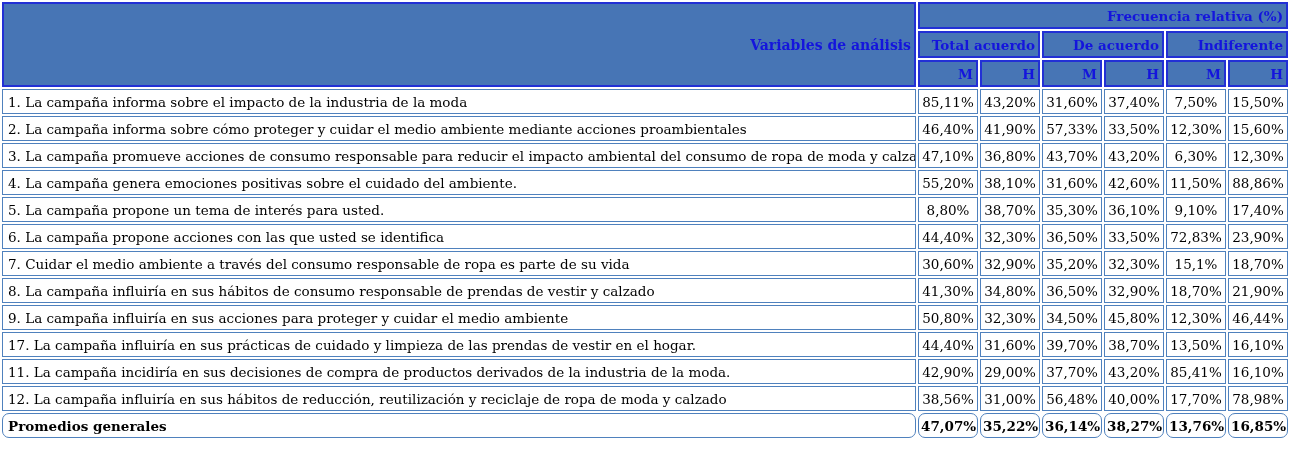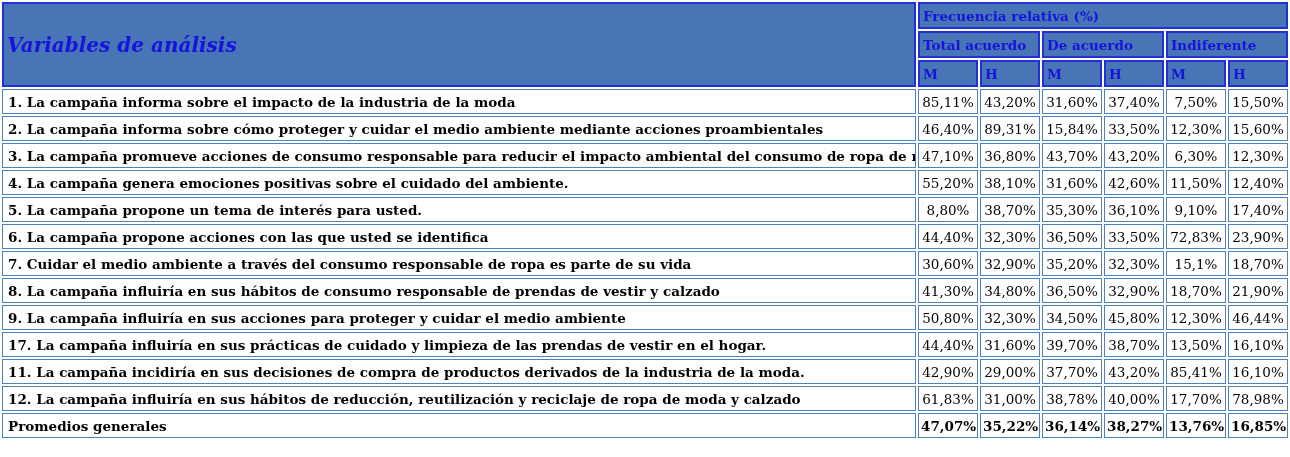--- a/index.html
+++ b/index.html
@@ -25,45 +25,44 @@
   table.freq-table col.c-val   { width: 60px;  }
   th, td { box-sizing: border-box; overflow: hidden; }
 
   
   .hcell {
     background: #4775b5;
     border: 2px solid #2230d5;
     color: #1414dd;
     font-weight: bold;
     font-size: 13.5px;
-    text-align: left;
+    text-align: right;
     vertical-align: middle;
     padding: 2px 3px;
     height: 27px;
   }
   .hcell.variables {
-    font-size: 20px;
-    font-style: italic;
+    font-size: 14px;
   }
 
   
   .dcell {
     background: #ffffff;
     border: 1px solid #4f81bd;
     color: #000000;
     font-size: 13.5px;
     font-weight: normal;
     vertical-align: middle;
     padding: 2px 5px;
     height: 25px;
     white-space: nowrap;
   }
-  .dcell.label { text-align: left; font-weight: bold; }
+  .dcell.label { text-align: left; }
   .dcell.val   { text-align: center; padding: 2px 2px; }
-  tr.footer-row .dcell { font-weight: bold; }
+  tr.footer-row .dcell { font-weight: bold; border-radius: 7px; }
 </style>
 </head>
 <body>
 
 <div class="page">
   <table class="freq-table">
     <colgroup>
       <col class="c-label">
       <col class="c-val">
         <col class="c-val">
@@ -97,43 +96,43 @@
           <td class="dcell val">85,11%</td>
           <td class="dcell val">43,20%</td>
           <td class="dcell val">31,60%</td>
           <td class="dcell val">37,40%</td>
           <td class="dcell val">7,50%</td>
           <td class="dcell val">15,50%</td>
         </tr>
         <tr>
           <td class="dcell label">2. La campaña informa sobre cómo proteger y cuidar el medio ambiente mediante acciones proambientales</td>
           <td class="dcell val">46,40%</td>
-          <td class="dcell val">89,31%</td>
-          <td class="dcell val">15,84%</td>
+          <td class="dcell val">41,90%</td>
+          <td class="dcell val">57,33%</td>
           <td class="dcell val">33,50%</td>
           <td class="dcell val">12,30%</td>
           <td class="dcell val">15,60%</td>
         </tr>
         <tr>
           <td class="dcell label">3. La campaña promueve acciones de consumo responsable para reducir el impacto ambiental del consumo de ropa de moda y calzado</td>
           <td class="dcell val">47,10%</td>
           <td class="dcell val">36,80%</td>
           <td class="dcell val">43,70%</td>
           <td class="dcell val">43,20%</td>
           <td class="dcell val">6,30%</td>
           <td class="dcell val">12,30%</td>
         </tr>
         <tr>
           <td class="dcell label">4. La campaña genera emociones positivas sobre el cuidado del ambiente.</td>
           <td class="dcell val">55,20%</td>
           <td class="dcell val">38,10%</td>
           <td class="dcell val">31,60%</td>
           <td class="dcell val">42,60%</td>
           <td class="dcell val">11,50%</td>
-          <td class="dcell val">12,40%</td>
+          <td class="dcell val">88,86%</td>
         </tr>
         <tr>
           <td class="dcell label">5. La campaña propone un tema de interés para usted.</td>
           <td class="dcell val">8,80%</td>
           <td class="dcell val">38,70%</td>
           <td class="dcell val">35,30%</td>
           <td class="dcell val">36,10%</td>
           <td class="dcell val">9,10%</td>
           <td class="dcell val">17,40%</td>
         </tr>
@@ -186,23 +185,23 @@
           <td class="dcell label">11. La campaña incidiría en sus decisiones de compra de productos derivados de la industria de la moda.</td>
           <td class="dcell val">42,90%</td>
           <td class="dcell val">29,00%</td>
           <td class="dcell val">37,70%</td>
           <td class="dcell val">43,20%</td>
           <td class="dcell val">85,41%</td>
           <td class="dcell val">16,10%</td>
         </tr>
         <tr>
           <td class="dcell label">12. La campaña influiría en sus hábitos de reducción, reutilización y reciclaje de ropa de moda y calzado</td>
-          <td class="dcell val">61,83%</td>
+          <td class="dcell val">38,56%</td>
           <td class="dcell val">31,00%</td>
-          <td class="dcell val">38,78%</td>
+          <td class="dcell val">56,48%</td>
           <td class="dcell val">40,00%</td>
           <td class="dcell val">17,70%</td>
           <td class="dcell val">78,98%</td>
         </tr>
         <tr class="footer-row">
           <td class="dcell label">Promedios generales</td>
           <td class="dcell val">47,07%</td>
           <td class="dcell val">35,22%</td>
           <td class="dcell val">36,14%</td>
           <td class="dcell val">38,27%</td>

